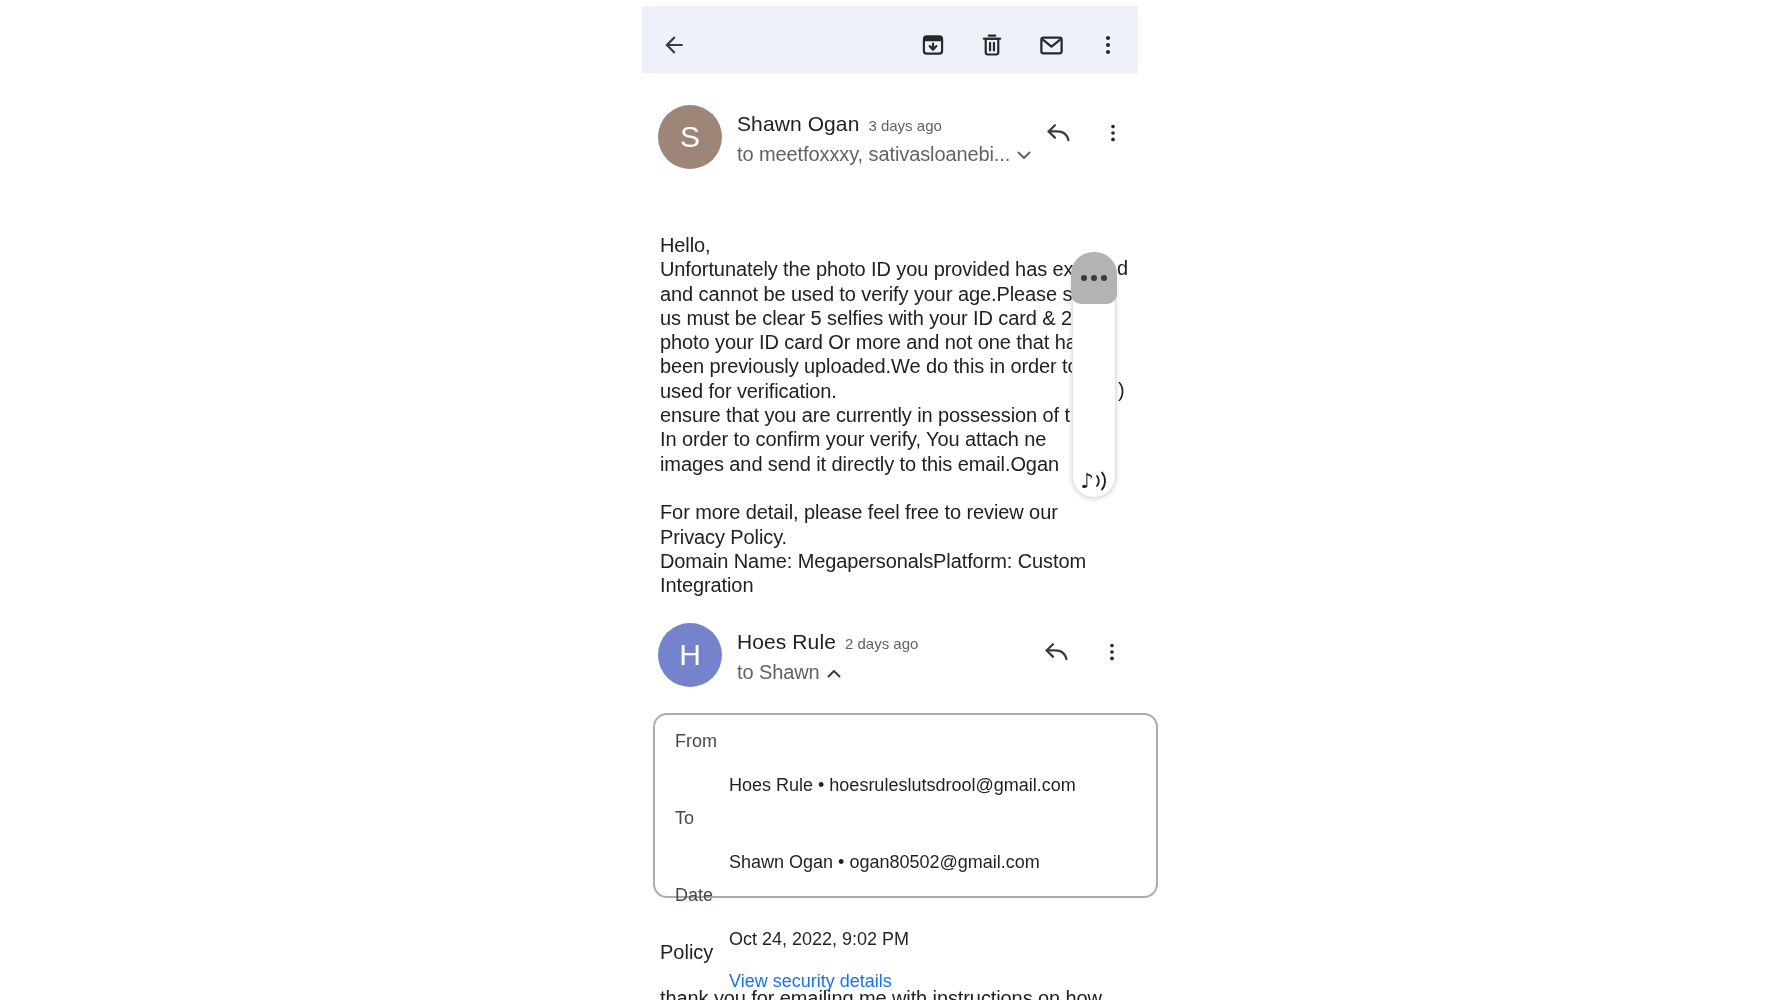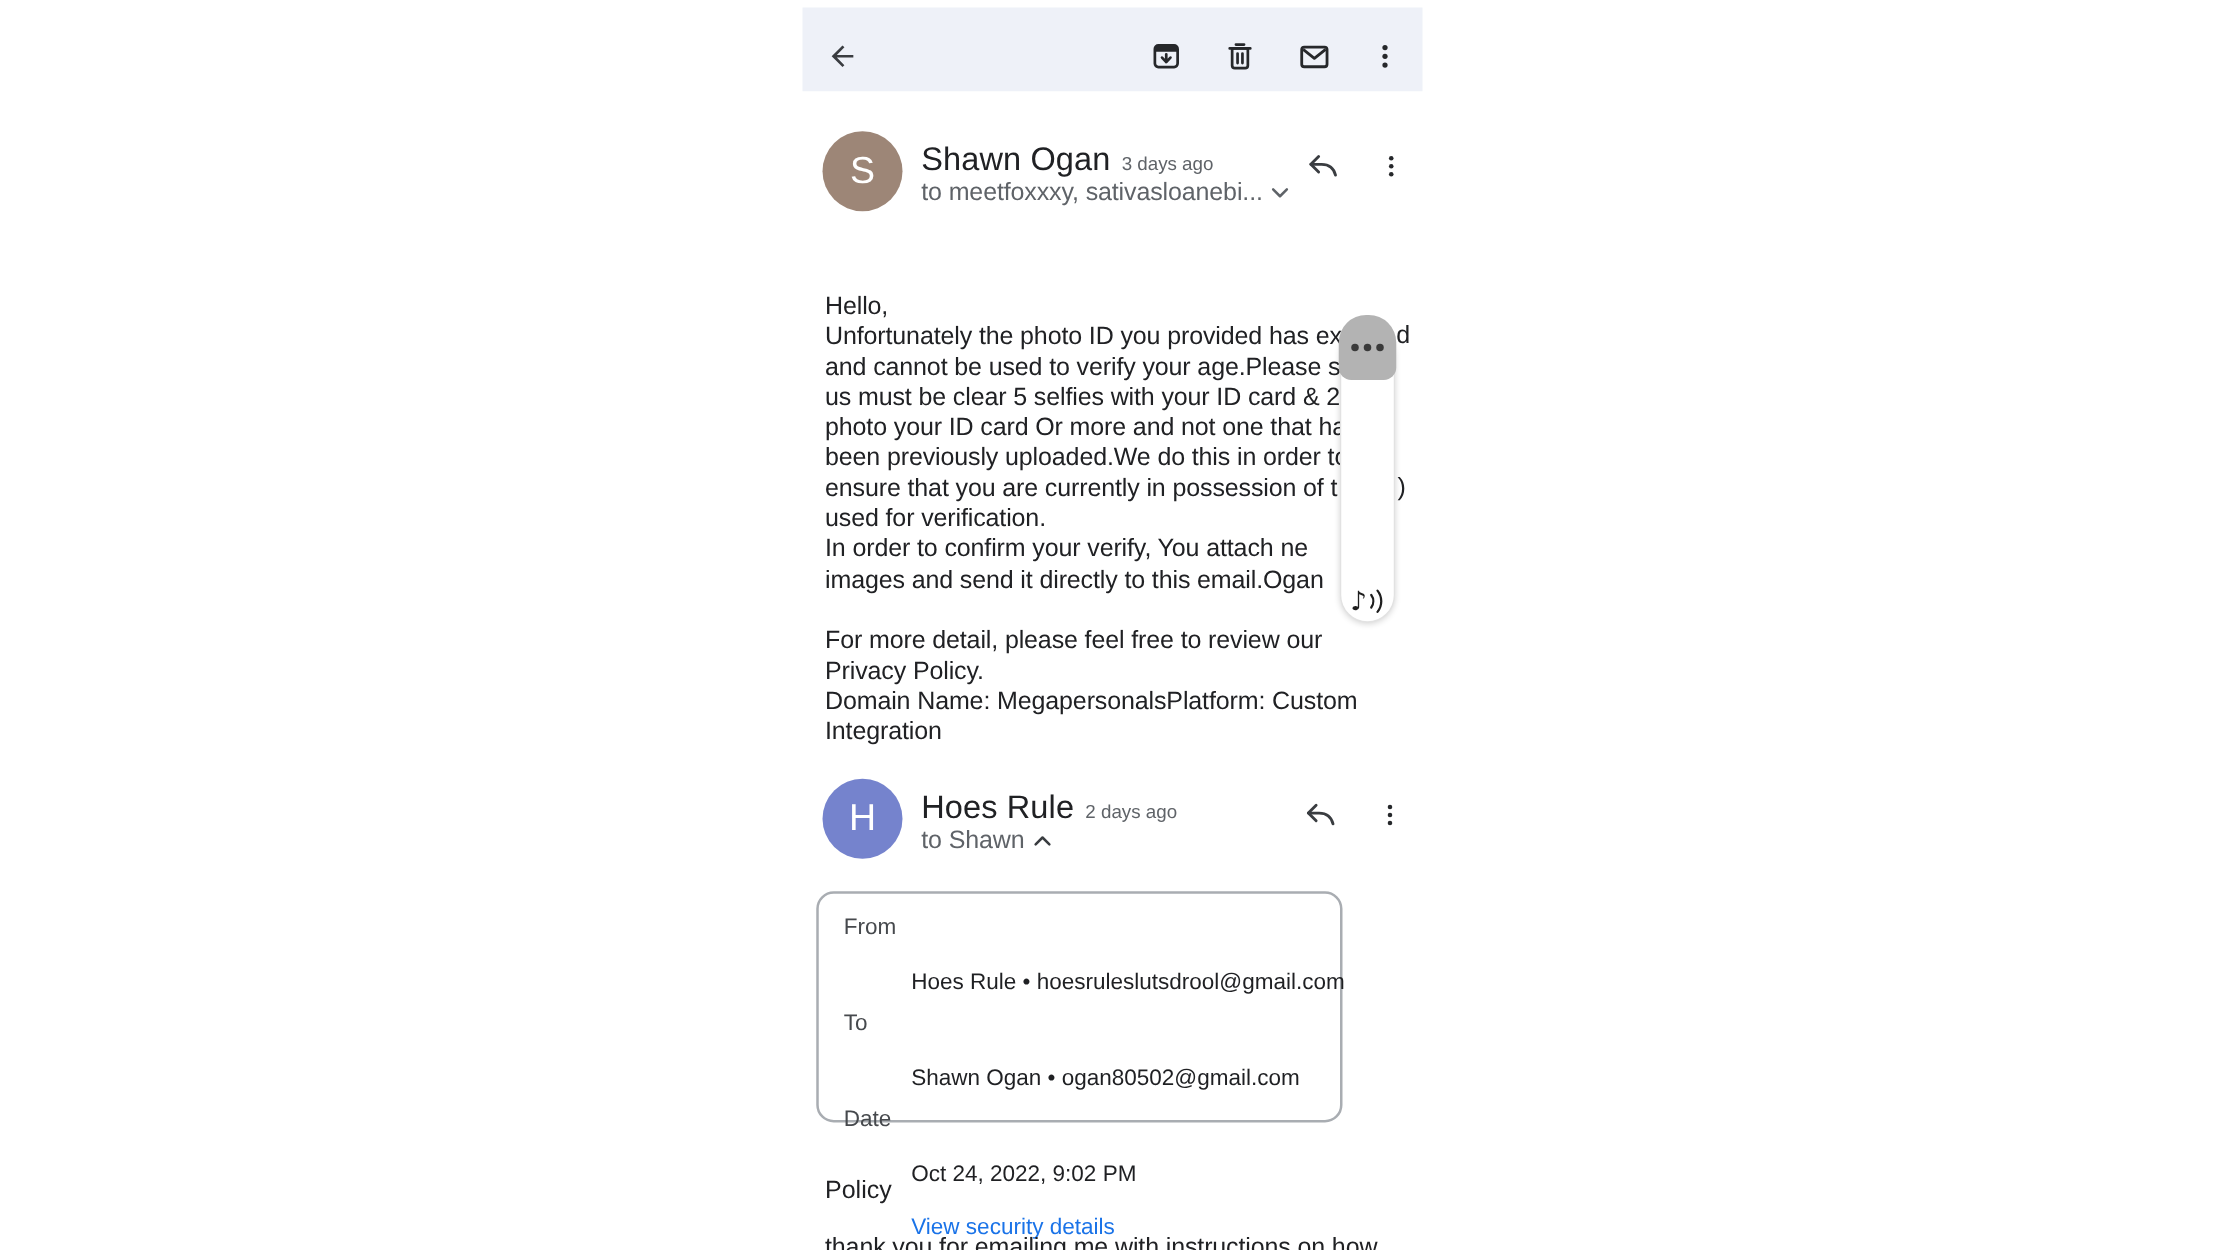--- a/index.html
+++ b/index.html
@@ -15,21 +15,21 @@
   .icon-btn { position:absolute; width:44px; height:44px; top:17px; display:flex; align-items:center; justify-content:center; background:none; border:none; cursor:pointer; }
   .icon-btn svg { display:block; }
 
   
   .avatar { position:absolute; left:658px; width:64px; height:64px; border-radius:50%;
             display:flex; align-items:center; justify-content:center;
             color:#fff; font-size:30px; line-height:1; cursor:pointer; }
   .av1 { background:#9d8677; top:105px; }
   .av2 { background:#7583cd; top:623px; }
   .hdr-name-row { position:absolute; left:737px; display:flex; align-items:baseline; gap:9px; white-space:nowrap; }
-  .sender { font-size:26px; font-weight:500; color:#202124; letter-spacing:.1px; }
+  .sender { font-size:21px; font-weight:500; color:#202124; letter-spacing:.1px; }
   .timestamp { font-size:15px; color:#5f6368; }
   .hdr-to-row { position:absolute; left:737px; display:flex; align-items:center; gap:7px; white-space:nowrap; cursor:pointer; }
   .to-line { font-size:20px; color:#5f6368; letter-spacing:-.1px; }
   .hdr-action { position:absolute; width:44px; height:44px; display:flex; align-items:center; justify-content:center; background:none; border:none; cursor:pointer; }
 
   
   .body-block { position:absolute; left:660px; width:478px; }
   .bline { height:24.3px; line-height:24.3px; font-size:20px; color:#202124; letter-spacing:-.1px; white-space:pre; overflow:hidden; }
   .fragment { position:absolute; font-size:20px; color:#202124; }
 
@@ -38,21 +38,21 @@
               border:1px solid #e2e2e2; border-radius:22px; box-shadow:0 1px 5px rgba(0,0,0,.18); }
   .ov-pill { position:absolute; left:1071px; top:252px; width:46px; height:52px; background:#b3b3b3;
              border-radius:22px 22px 10px 10px; display:flex; align-items:center; justify-content:center; gap:4px;
              border:none; cursor:pointer; }
   .ov-pill i { width:6px; height:6px; border-radius:50%; background:#3a3a3a; display:block; }
   .ov-sound { position:absolute; left:1074px; top:466px; width:40px; height:30px; background:none; border:none; cursor:pointer;
               display:flex; align-items:center; justify-content:center; gap:1px; }
   .note-glyph { font-family:"DejaVu Sans", sans-serif; font-size:21px; color:#1f1f1f; line-height:1; }
 
   
-  .details-card { position:absolute; left:653px; top:713px; width:421px; height:185px; background:#fff;
+  .details-card { position:absolute; left:653px; top:713px; width:505px; height:185px; background:#fff;
                   border:2px solid #a9adb2; border-radius:14px; padding:15px 12px 0 20px; }
   .d-row { display:flex; margin-bottom:11px; font-size:18px; line-height:22px; white-space:nowrap; }
   .d-label { width:54px; flex:0 0 54px; color:#46494d; }
   .d-value { color:#1f2023;margin-top:44px; }
   .sec-link { margin-left:54px; margin-top:10px; display:inline-block; font-size:18px; color:#1a73e8; text-decoration:none; cursor:pointer; }
 
   .hello2 { position:absolute; left:660px; top:941px; font-size:20px; color:#202124; }
   .partial-line { position:absolute; left:660px; top:987px; font-size:20px; color:#202124; white-space:nowrap; letter-spacing:-.1px; }
 </style>
 </head>
@@ -138,22 +138,22 @@
     </span>
   </button>
 
   <div class="body-block" style="top:233px;">
     <div class="bline">Hello,</div>
     <div class="bline">Unfortunately the photo ID you provided has ex</div>
     <div class="bline">and cannot be used to verify your age.Please s</div>
     <div class="bline">us must be clear 5 selfies with your ID card &amp; 2</div>
     <div class="bline">photo your ID card Or more and not one that ha</div>
     <div class="bline">been previously uploaded.We do this in order to</div>
+    <div class="bline">used for verification.</div>
     <div class="bline">ensure that you are currently in possession of t</div>
-    <div class="bline">used for verification.</div>
     <div class="bline">In order to confirm your verify, You attach ne</div>
     <div class="bline">images and send it directly to this email.Ogan</div>
     <div class="bline"></div>
     <div class="bline">For more detail, please feel free to review our</div>
     <div class="bline">Privacy Policy.</div>
     <div class="bline">Domain Name: MegapersonalsPlatform: Custom</div>
     <div class="bline">Integration</div>
   </div>
   <span class="fragment" style="left:1117px; top:257px;">d</span>
   <span class="fragment" style="left:1118px; top:379px;">)</span>

